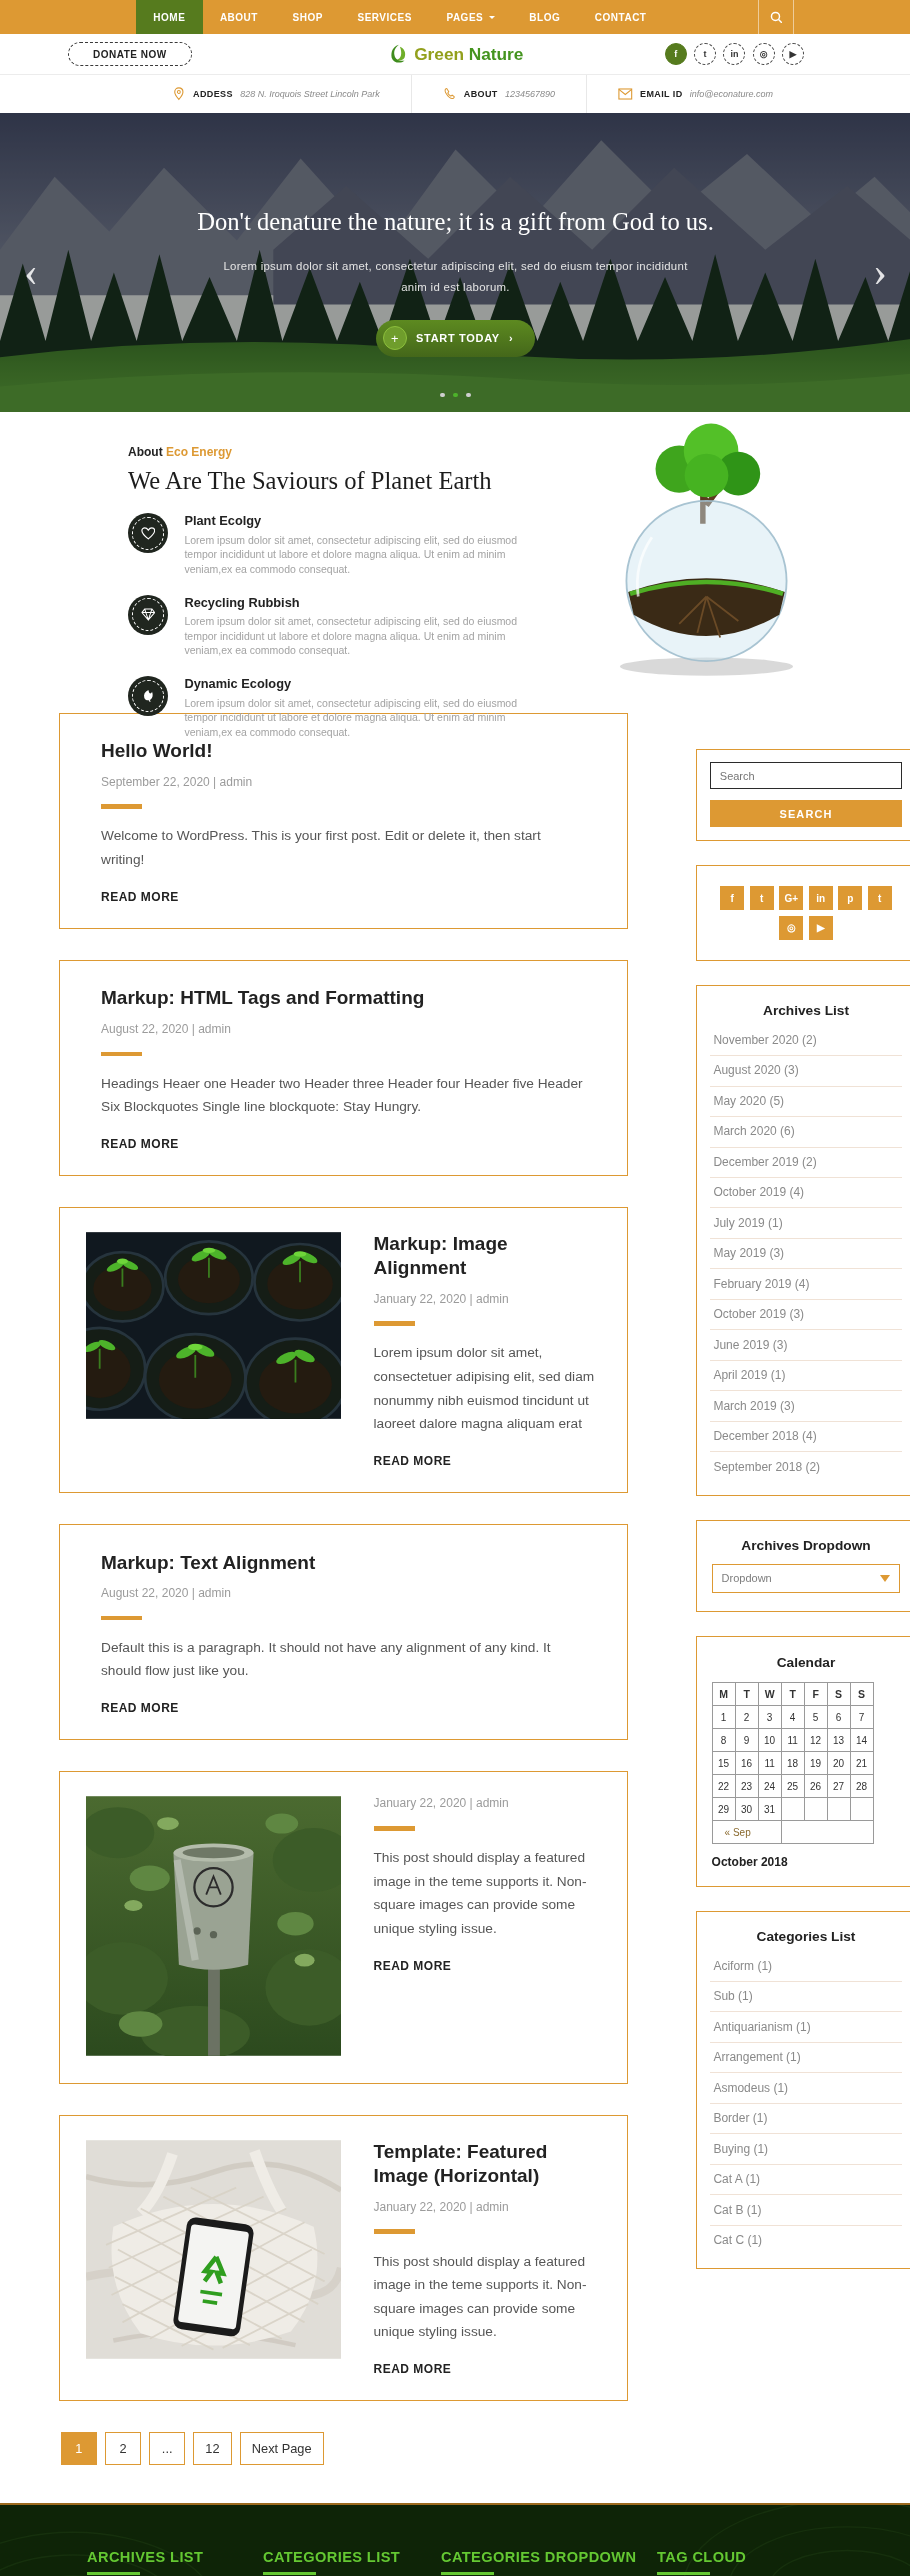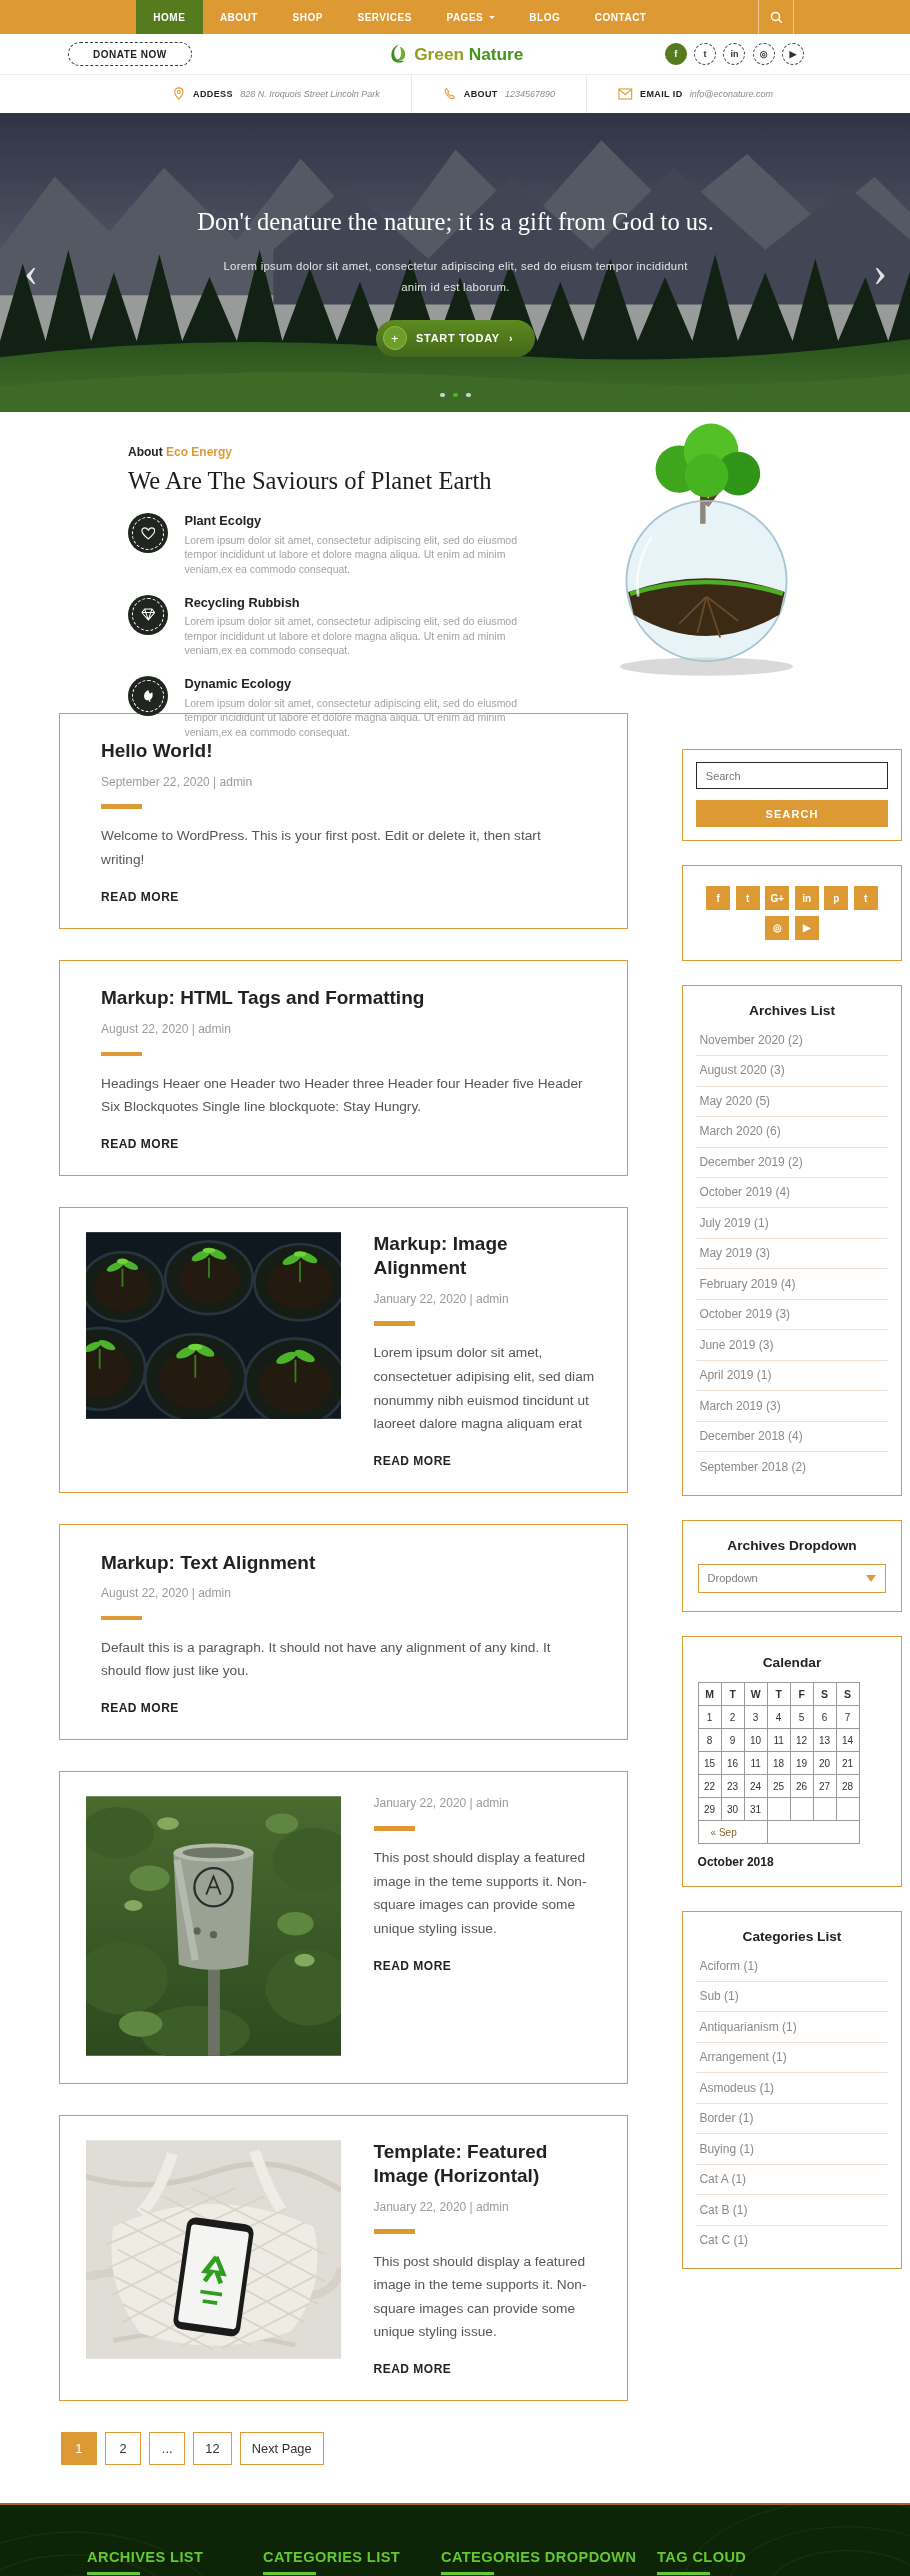--- a/index.html
+++ b/index.html
@@ -62,21 +62,21 @@
   .about-title { margin:8.2px 0 0 128px; font-family:"Liberation Serif", serif; font-weight:500; font-size:24.6px; color:#1c1c1c; }
   .about-item { margin:18px 0 0 128px; display:flex; gap:16.4px; width:428px; }
   .crc { width:40px; height:40px; flex:none; border-radius:50%; background:#20261f; position:relative;
          display:flex; align-items:center; justify-content:center; }
   .crc::after { content:''; position:absolute; inset:3.6px; border:0.9px dashed #fff; border-radius:50%; }
   .ai-title { font-size:12.8px; font-weight:bold; color:#222; margin-bottom:4.6px; }
   .ai-text { font-size:10.5px; color:#a3a3a3; line-height:14.6px; width:353px; }
   .globe { position:absolute; right:68px; top:7.3px; }
 
   
-  .blog { display:flex; padding:4.6px 32px 0 59px; gap:54px; background:#fff; }
+  .blog { display:flex; padding:4.6px 32px 0 59px; gap:68px; background:#fff; }
   .main { width:569px; flex:none; }
   .aside { width:220px; flex:none;margin-top:36px; }
 
   .card { border:1.8px solid #dd9933; padding:25.5px 41px 24px; margin-bottom:31px; background:#fff; }
   .card h3 { font-size:19px; font-weight:600; color:#222; margin-bottom:12px; line-height:1.25; }
   .date { font-size:12px; color:#9b9b9b; }
   .bar { width:41px; height:4.6px; background:#dd9933; margin:15.5px 0; }
   .excerpt { font-size:13.7px; color:#565656; line-height:1.72; margin-bottom:16.4px; }
   .readmore { display:inline-block; font-size:12px; font-weight:bold; color:#222; letter-spacing:0.5px; cursor:pointer; }
   .card.has-image { display:flex; gap:33px; padding:24px 25.5px; }

